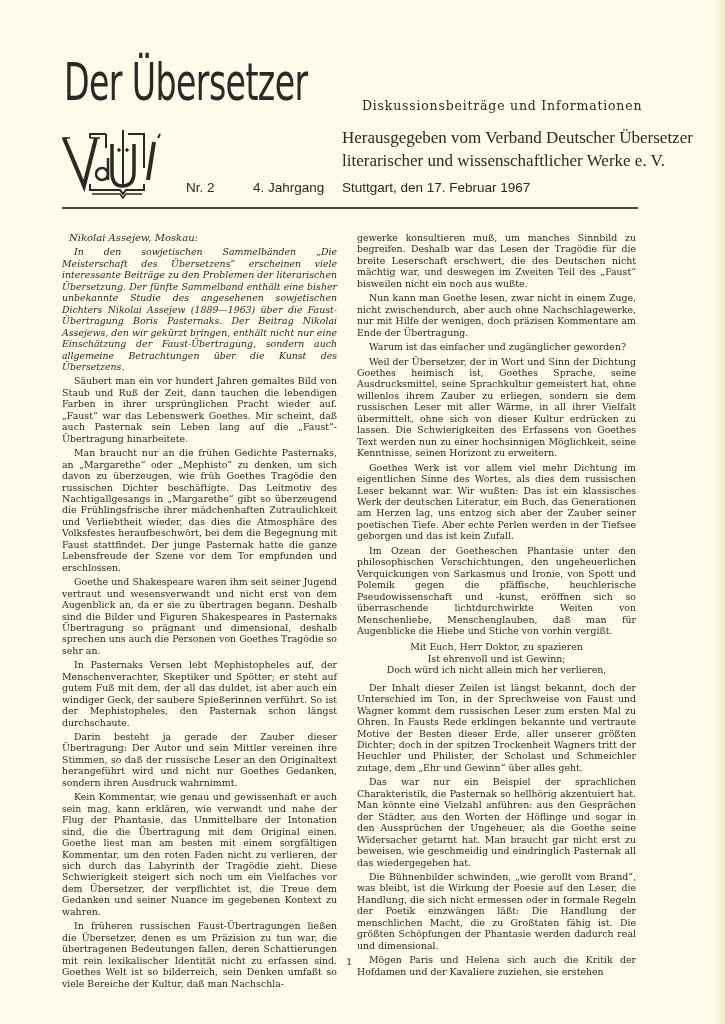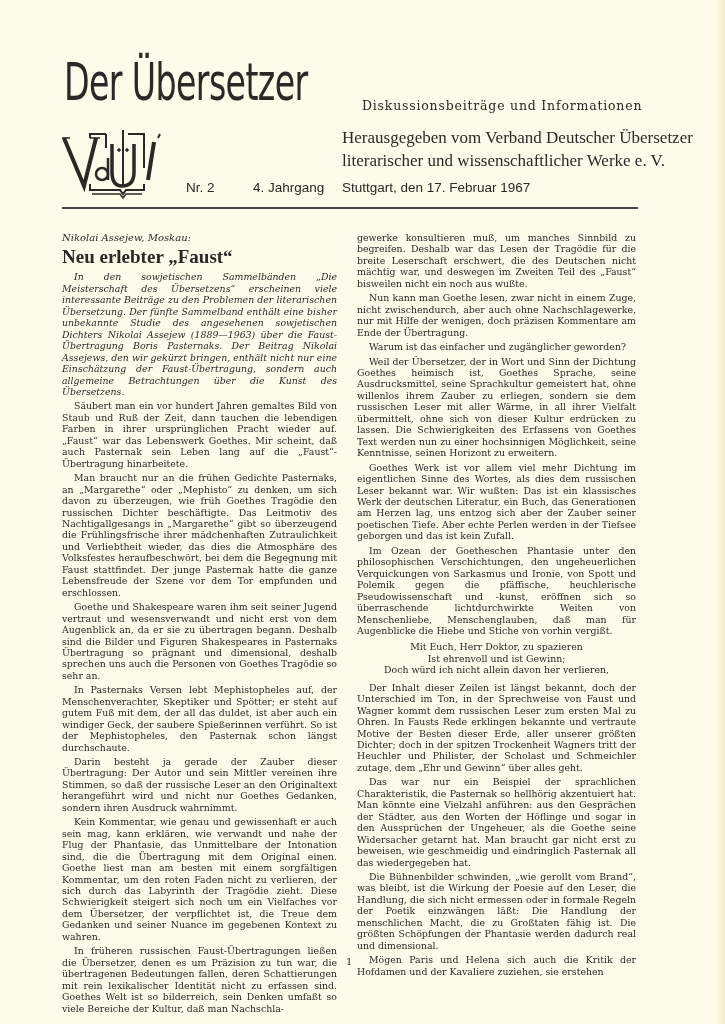--- a/index.html
+++ b/index.html
@@ -43,21 +43,21 @@
   .col {
     position: absolute; top: 232px; width: 275px;
     font-family: "DejaVu Serif", serif;
     font-size: 9.4px; line-height: 11.45px;
     text-align: justify; hyphens: none;
   }
   .col.left { left: 62px; }
   .col.right { left: 357px; width: 279px; }
   .col p { margin: 0 0 3px 0; text-indent: 12px; }
   .col p.noindent { text-indent: 0; }
-  .byline { font-style: italic; font-size: 10px; margin: 0 0 3px 0; }
+  .byline { font-style: italic; font-size: 10px; margin: 0 0 3px 7px; }
   .headline {
     font-family: "Liberation Serif", serif; font-weight: bold;
     font-size: 19px; line-height: 22px; margin: 0 0 3px 0;
   }
   .lead { font-style: italic; margin: 0 0 4px 0; text-indent: 12px; }
   .verse { margin: 5px 0 6px 0; text-align: center; }
   .verse div { white-space: nowrap; }
   .page-number {
     position: absolute; left: 346px; top: 956px;
     font-family: "DejaVu Serif", serif; font-size: 10px;
@@ -100,42 +100,41 @@
 </svg>
 
 <div class="issue-line" style="left:186px">Nr. 2</div>
 <div class="issue-line" style="left:253px">4. Jahrgang</div>
 <div class="issue-line" style="left:342px">Stuttgart, den 17. Februar 1967</div>
 
 <div class="rule"></div>
 
 <div class="col left">
   <div class="byline">Nikolai Assejew, Moskau:</div>
-  <div class="headline">Neu erlebter „Faust“</div>
   <p class="lead">In den sowjetischen Sammelbänden „Die Meisterschaft des Übersetzens“ erscheinen viele interessante Beiträge zu den Problemen der literarischen Übersetzung. Der fünfte Sammelband enthält eine bisher unbekannte Studie des angesehenen sowjetischen Dichters Nikolai Assejew (1889—1963) über die Faust-Übertragung Boris Pasternaks. Der Beitrag Nikolai Assejews, den wir gekürzt bringen, enthält nicht nur eine Einschätzung der Faust-Übertragung, sondern auch allgemeine Betrachtungen über die Kunst des Übersetzens.</p>
   <p>Säubert man ein vor hundert Jahren gemaltes Bild von Staub und Ruß der Zeit, dann tauchen die lebendigen Farben in ihrer ursprünglichen Pracht wieder auf. „Faust“ war das Lebenswerk Goethes. Mir scheint, daß auch Pasternak sein Leben lang auf die „Faust“-Übertragung hinarbeitete.</p>
   <p>Man braucht nur an die frühen Gedichte Pasternaks, an „Margarethe“ oder „Mephisto“ zu denken, um sich davon zu überzeugen, wie früh Goethes Tragödie den russischen Dichter beschäftigte. Das Leitmotiv des Nachtigallgesangs in „Margarethe“ gibt so überzeugend die Frühlingsfrische ihrer mädchenhaften Zutraulichkeit und Verliebtheit wieder, das dies die Atmosphäre des Volksfestes heraufbeschwört, bei dem die Begegnung mit Faust stattfindet. Der junge Pasternak hatte die ganze Lebensfreude der Szene vor dem Tor empfunden und erschlossen.</p>
   <p>Goethe und Shakespeare waren ihm seit seiner Jugend vertraut und wesensverwandt und nicht erst von dem Augenblick an, da er sie zu übertragen begann. Deshalb sind die Bilder und Figuren Shakespeares in Pasternaks Übertragung so prägnant und dimensional, deshalb sprechen uns auch die Personen von Goethes Tragödie so sehr an.</p>
   <p>In Pasternaks Versen lebt Mephistopheles auf, der Menschenverachter, Skeptiker und Spötter; er steht auf gutem Fuß mit dem, der all das duldet, ist aber auch ein windiger Geck, der saubere Spießerinnen verführt. So ist der Mephistopheles, den Pasternak schon längst durchschaute.</p>
   <p>Darin besteht ja gerade der Zauber dieser Übertragung: Der Autor und sein Mittler vereinen ihre Stimmen, so daß der russische Leser an den Originaltext herangeführt wird und nicht nur Goethes Gedanken, sondern ihren Ausdruck wahrnimmt.</p>
   <p>Kein Kommentar, wie genau und gewissenhaft er auch sein mag, kann erklären, wie verwandt und nahe der Flug der Phantasie, das Unmittelbare der Intonation sind, die die Übertragung mit dem Original einen. Goethe liest man am besten mit einem sorgfältigen Kommentar, um den roten Faden nicht zu verlieren, der sich durch das Labyrinth der Tragödie zieht. Diese Schwierigkeit steigert sich noch um ein Vielfaches vor dem Übersetzer, der verpflichtet ist, die Treue dem Gedanken und seiner Nuance im gegebenen Kontext zu wahren.</p>
   <p>In früheren russischen Faust-Übertragungen ließen die Übersetzer, denen es um Präzision zu tun war, die übertragenen Bedeutungen fallen, deren Schattierungen mit rein lexikalischer Identität nicht zu erfassen sind. Goethes Welt ist so bilderreich, sein Denken umfaßt so viele Bereiche der Kultur, daß man Nachschla-</p>
 </div>
 
 <div class="col right">
   <p class="noindent">gewerke konsultieren muß, um manches Sinnbild zu begreifen. Deshalb war das Lesen der Tragödie für die breite Leserschaft erschwert, die des Deutschen nicht mächtig war, und deswegen im Zweiten Teil des „Faust“ bisweilen nicht ein noch aus wußte.</p>
   <p>Nun kann man Goethe lesen, zwar nicht in einem Zuge, nicht zwischendurch, aber auch ohne Nachschlagewerke, nur mit Hilfe der wenigen, doch präzisen Kommentare am Ende der Übertragung.</p>
   <p>Warum ist das einfacher und zugänglicher geworden?</p>
   <p>Weil der Übersetzer, der in Wort und Sinn der Dichtung Goethes heimisch ist, Goethes Sprache, seine Ausdrucksmittel, seine Sprachkultur gemeistert hat, ohne willenlos ihrem Zauber zu erliegen, sondern sie dem russischen Leser mit aller Wärme, in all ihrer Vielfalt übermittelt, ohne sich von dieser Kultur erdrücken zu lassen. Die Schwierigkeiten des Erfassens von Goethes Text werden nun zu einer hochsinnigen Möglichkeit, seine Kenntnisse, seinen Horizont zu erweitern.</p>
   <p>Goethes Werk ist vor allem viel mehr Dichtung im eigentlichen Sinne des Wortes, als dies dem russischen Leser bekannt war. Wir wußten: Das ist ein klassisches Werk der deutschen Literatur, ein Buch, das Generationen am Herzen lag, uns entzog sich aber der Zauber seiner poetischen Tiefe. Aber echte Perlen werden in der Tiefsee geborgen und das ist kein Zufall.</p>
   <p>Im Ozean der Goetheschen Phantasie unter den philosophischen Verschichtungen, den ungeheuerlichen Verquickungen von Sarkasmus und Ironie, von Spott und Polemik gegen die pfäffische, heuchlerische Pseudowissenschaft und -kunst, eröffnen sich so überraschende lichtdurchwirkte Weiten von Menschenliebe, Menschenglauben, daß man für Augenblicke die Hiebe und Stiche von vorhin vergißt.</p>
   <div class="verse">
     <div>Mit Euch, Herr Doktor, zu spazieren</div>
     <div>Ist ehrenvoll und ist Gewinn;</div>
-    <div>Doch würd ich nicht allein davon her verlieren,</div>
+    <div>Doch würd ich nicht allein mich her verlieren,</div>
   </div>
   <p>Der Inhalt dieser Zeilen ist längst bekannt, doch der Unterschied im Ton, in der Sprechweise von Faust und Wagner kommt dem russischen Leser zum ersten Mal zu Ohren. In Fausts Rede erklingen bekannte und vertraute Motive der Besten dieser Erde, aller unserer größten Dichter; doch in der spitzen Trockenheit Wagners tritt der Heuchler und Philister, der Scholast und Schmeichler zutage, dem „Ehr und Gewinn“ über alles geht.</p>
   <p>Das war nur ein Beispiel der sprachlichen Charakteristik, die Pasternak so hellhörig akzentuiert hat. Man könnte eine Vielzahl anführen: aus den Gesprächen der Städter, aus den Worten der Höflinge und sogar in den Aussprüchen der Ungeheuer, als die Goethe seine Widersacher getarnt hat. Man braucht gar nicht erst zu beweisen, wie geschmeidig und eindringlich Pasternak all das wiedergegeben hat.</p>
   <p>Die Bühnenbilder schwinden, „wie gerollt vom Brand“, was bleibt, ist die Wirkung der Poesie auf den Leser, die Handlung, die sich nicht ermessen oder in formale Regeln der Poetik einzwängen läßt: Die Handlung der menschlichen Macht, die zu Großtaten fähig ist. Die größten Schöpfungen der Phantasie werden dadurch real und dimensional.</p>
   <p>Mögen Paris und Helena sich auch die Kritik der Hofdamen und der Kavaliere zuziehen, sie erstehen</p>
 </div>
 
 <div class="page-number">1</div>
 
 </body></html>

